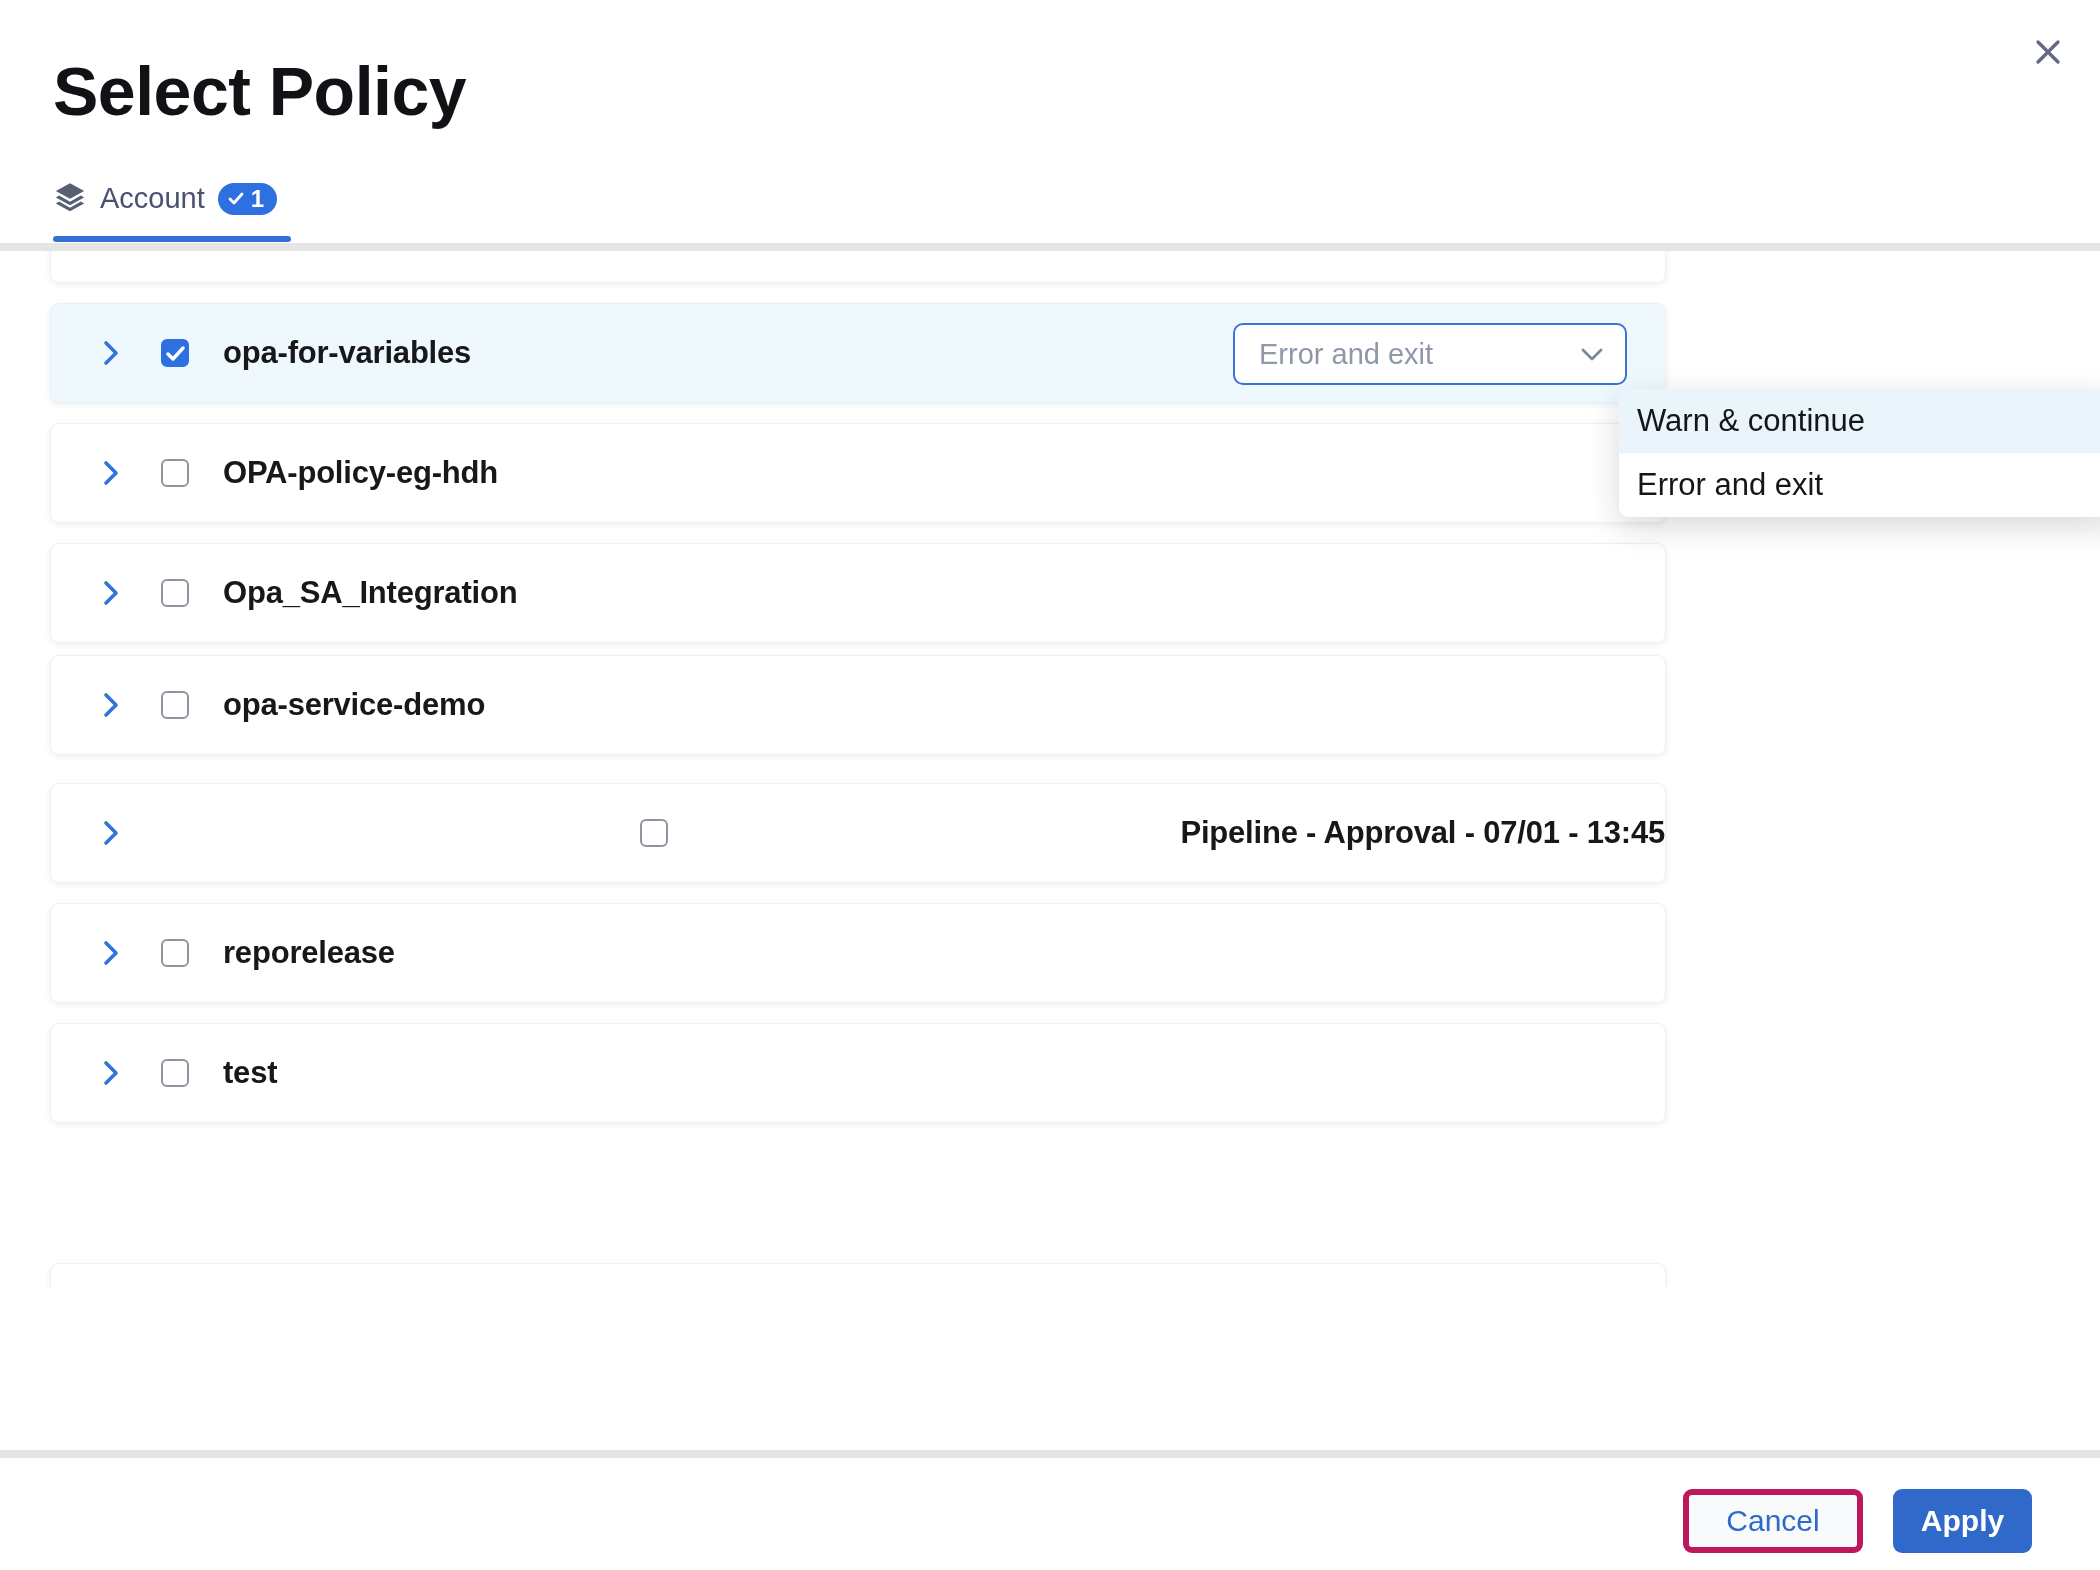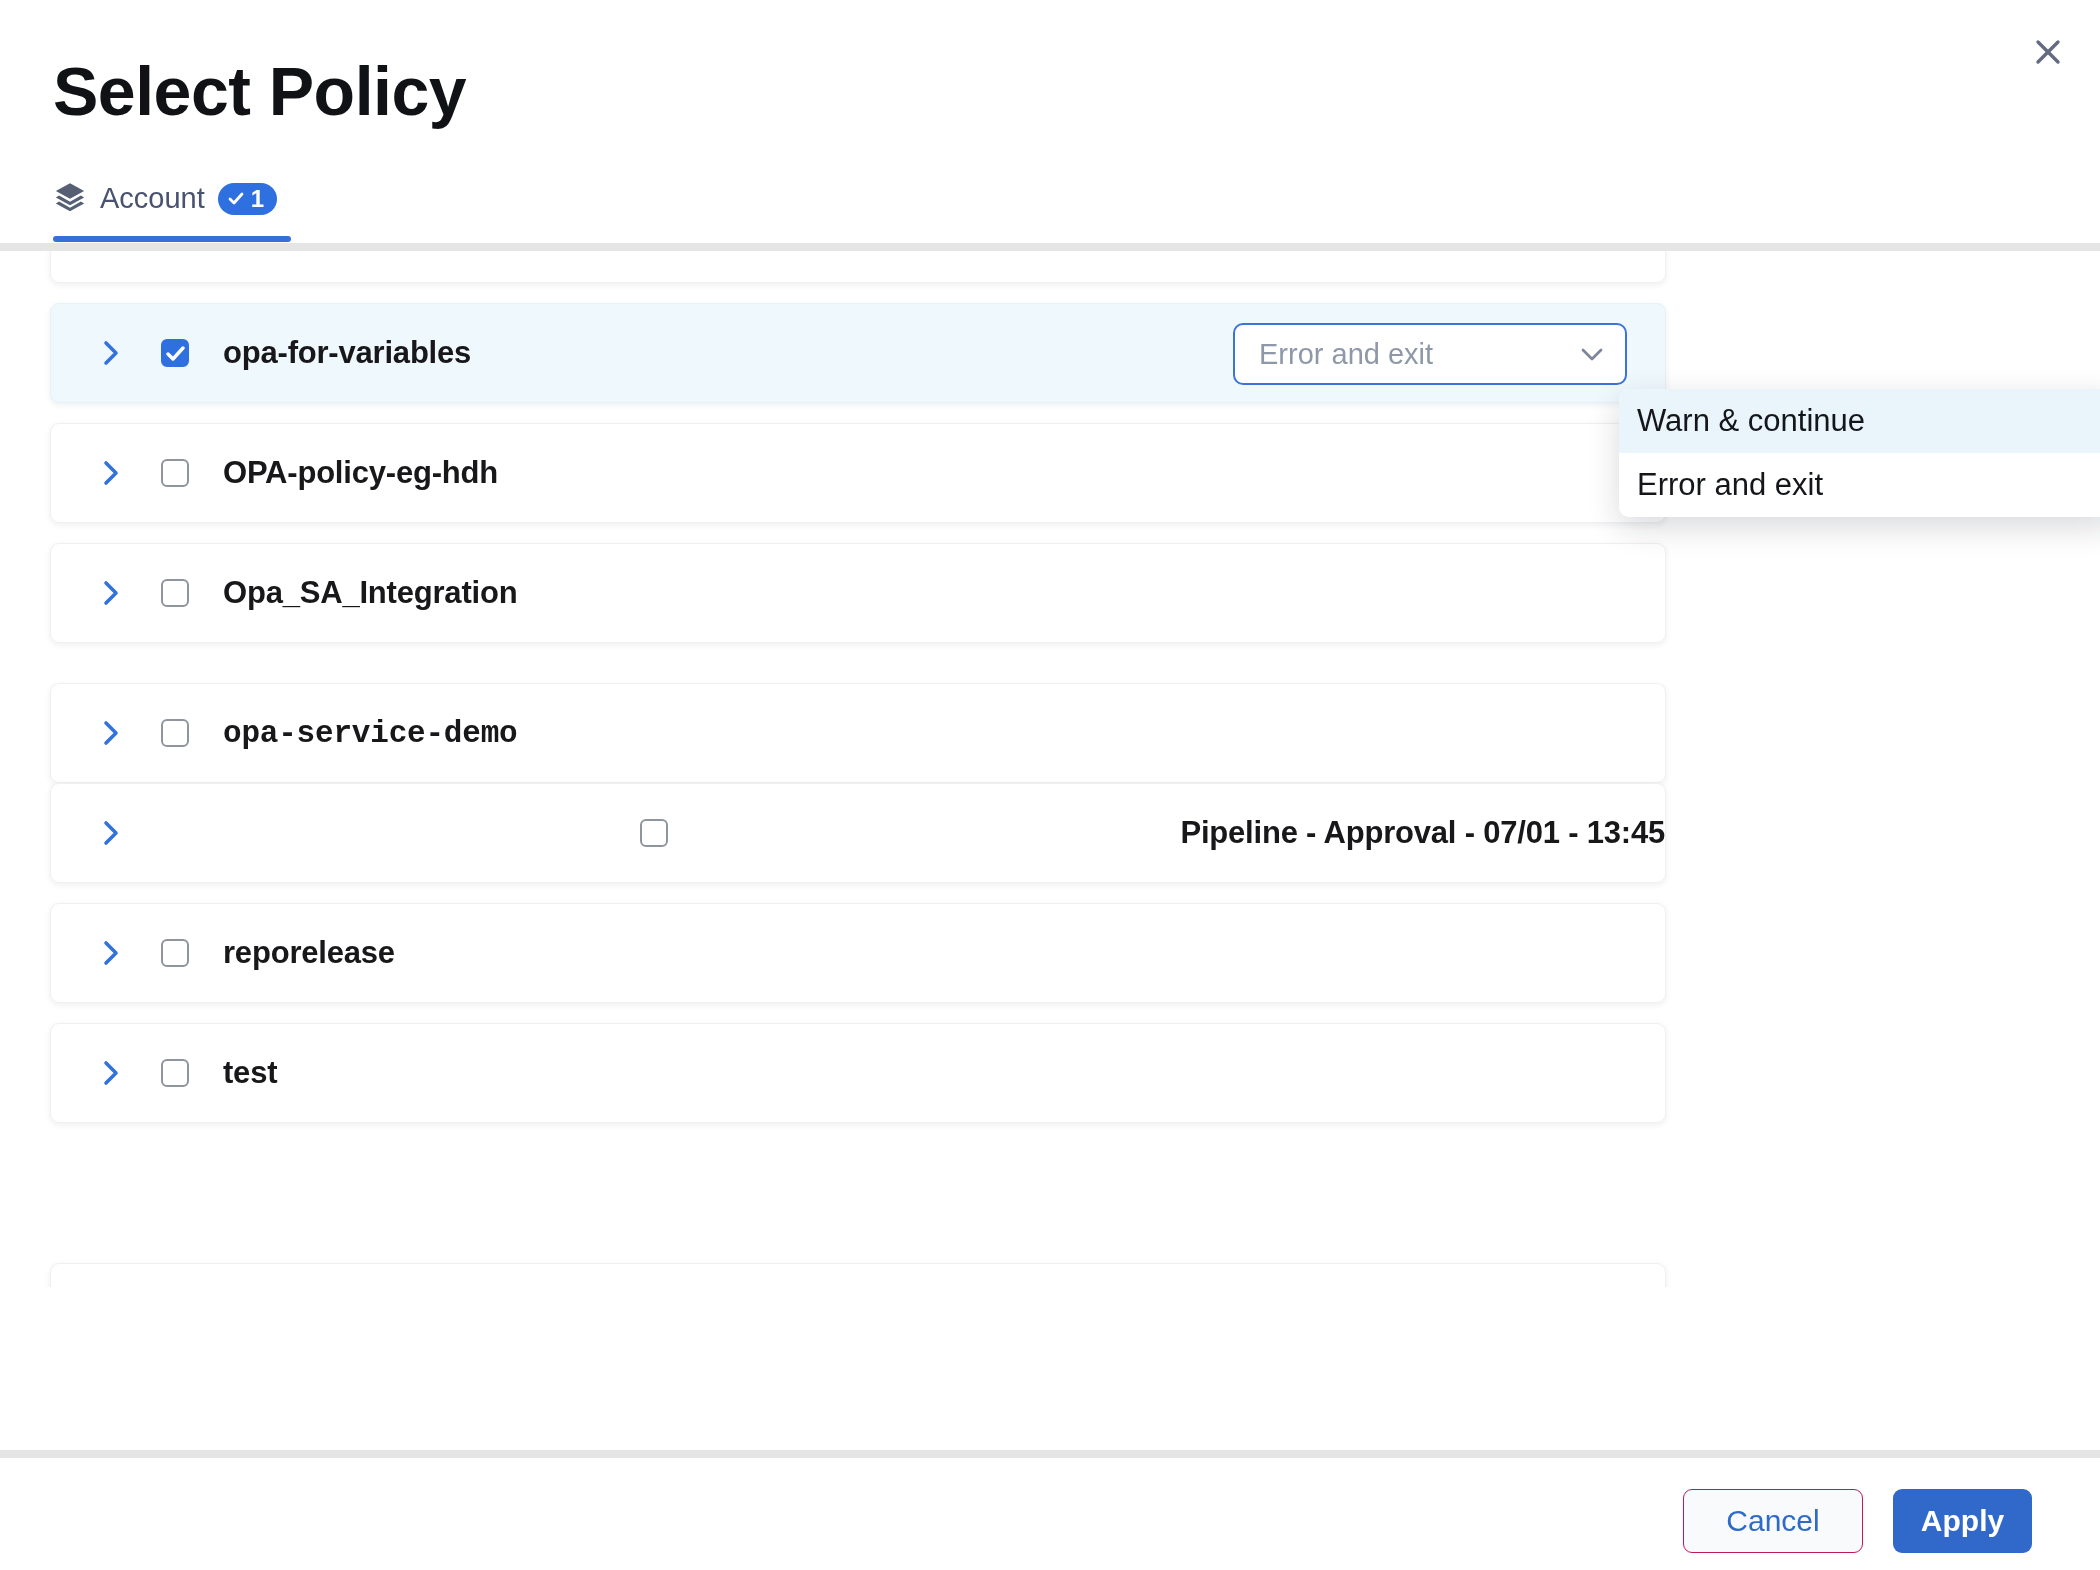--- a/index.html
+++ b/index.html
@@ -102,21 +102,21 @@
     width: 2100px; height: 8px; background: #e5e5e6;
   }
   .btn {
     position: absolute; top: 1489px; height: 64px;
     border-radius: 9px; font-size: 30px; cursor: pointer;
     font-family: "Liberation Sans", "DejaVu Sans", sans-serif;
     display: flex; align-items: center; justify-content: center;
   }
   .btn-cancel {
     left: 1683px; width: 180px;
-    background: #f8fafc; border: 1px solid #be185d;
+    background: #f8fafc; border: 6px solid #be185d;
     color: #2f6ac9; font-weight: 500;
   }
   .btn-apply {
     left: 1893px; width: 139px;
     background: #306cc9; 
     background: #3069c9; border: none;
     color: #ffffff; font-weight: 600;
   }
 </style>
 </head>
@@ -194,21 +194,21 @@
       <svg width="24" height="28" viewBox="0 0 24 28" fill="none">
         <polyline points="7,4 17,14 7,24" stroke="#3273dd" stroke-width="3.6" stroke-linecap="round" stroke-linejoin="round"></polyline>
       </svg>
     </span>
     <span class="cb">
       
     </span>
     <span class="row-label">Opa_SA_Integration</span>
 
   </div>
-    <div class="row" style="top: 432px; font-family: Liberation Mono, monospace;">
+    <div class="row" style="top: 404px;">
     <span class="chev">
       <svg width="24" height="28" viewBox="0 0 24 28" fill="none">
         <polyline points="7,4 17,14 7,24" stroke="#3273dd" stroke-width="3.6" stroke-linecap="round" stroke-linejoin="round"></polyline>
       </svg>
     </span>
     <span class="cb">
       
     </span>
     <span class="row-label">opa-service-demo</span>
 

